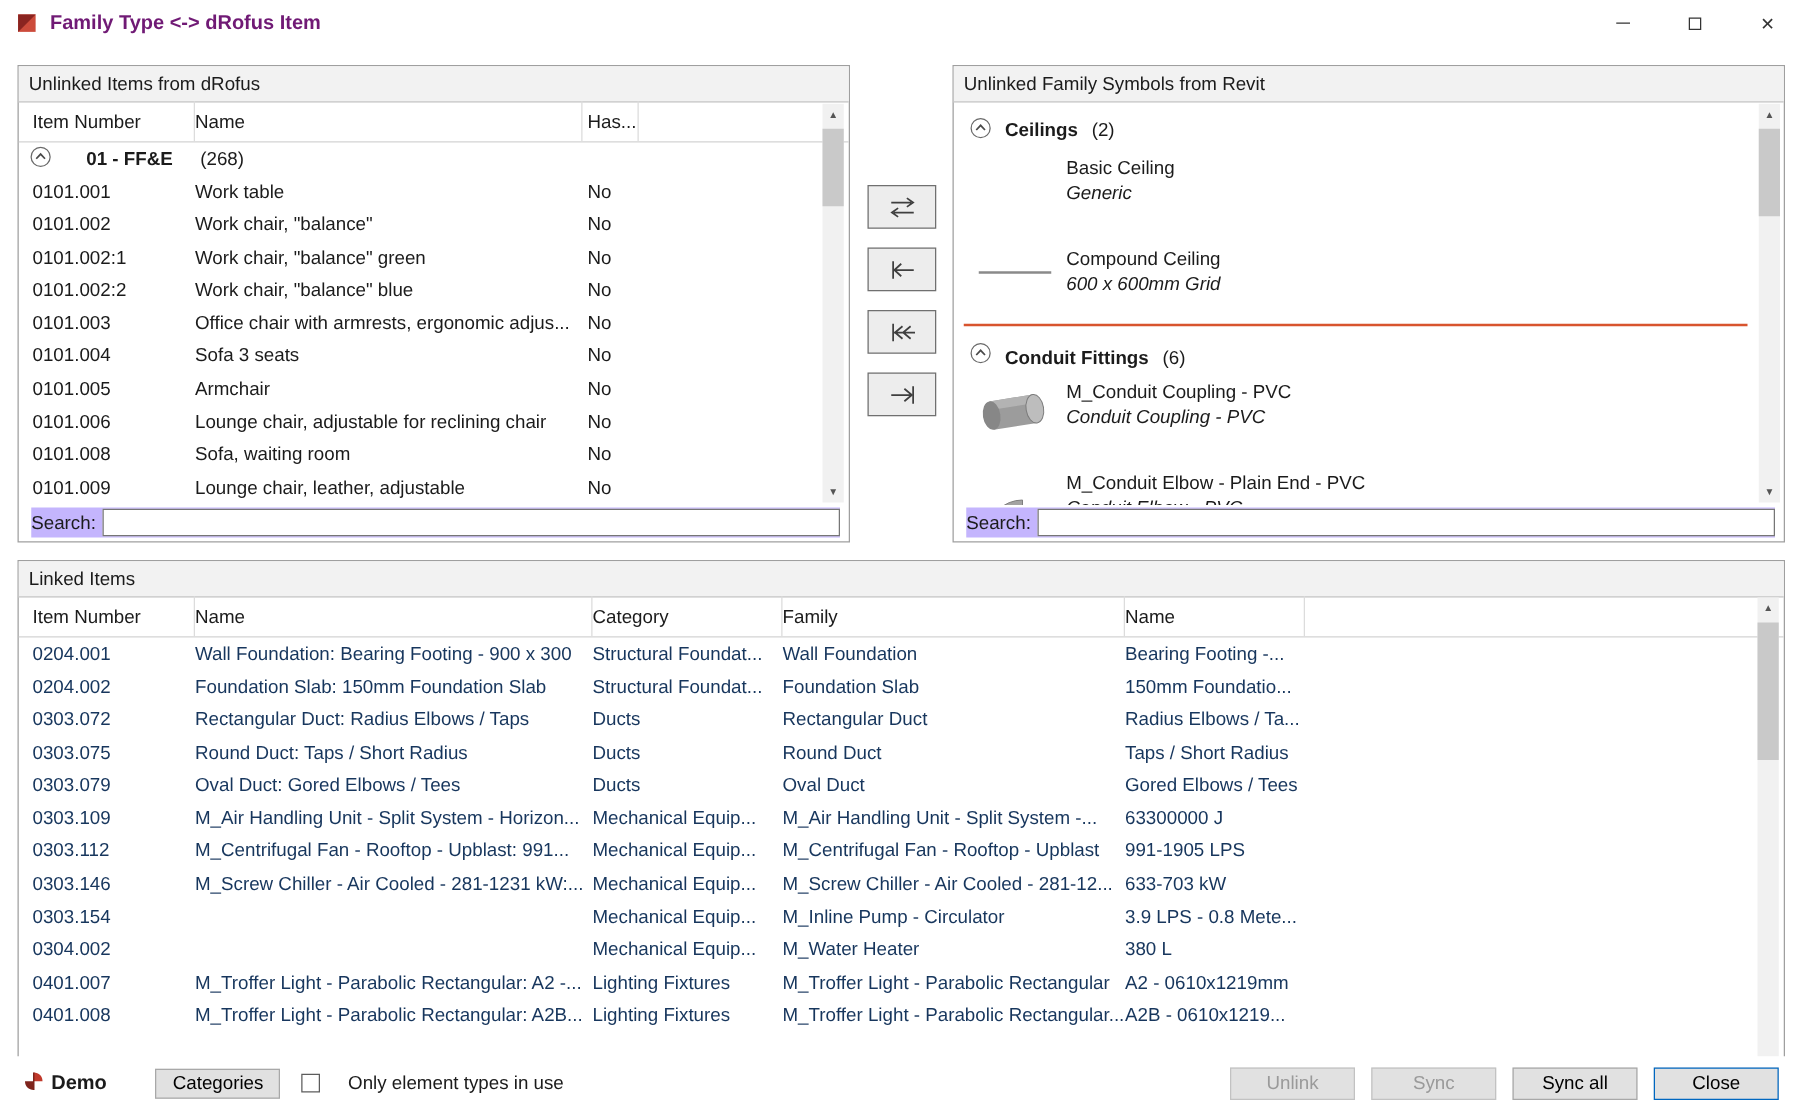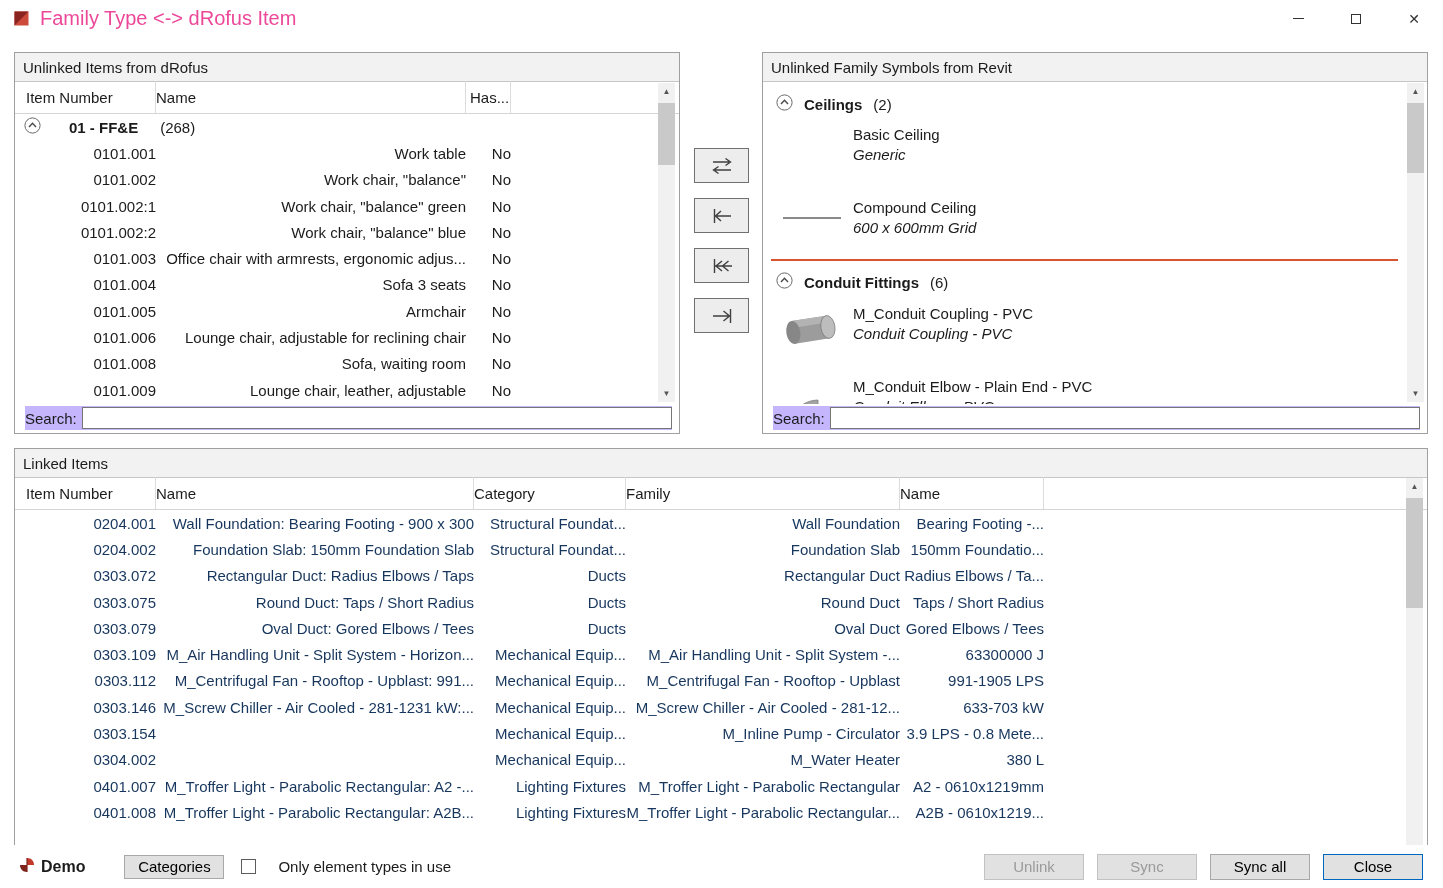--- a/index.html
+++ b/index.html
@@ -2,40 +2,40 @@
 <html style="--accent-separator: #d8542e; --link-navy: #17365d; --brand-red: #c0392b;"><head>
 <meta charset="utf-8">
 <style>
   html,body{margin:0;padding:0;background:#fff;}
   #app{position:relative;width:1443px;height:888px;background:#ffffff;overflow:hidden;
        font-family:"Liberation Sans","DejaVu Sans",sans-serif;font-size:15px;color:#1b1b1b;}
 
   
   .titlebar{position:absolute;top:0;left:0;right:0;height:37px;background:#ffffff;display:flex;align-items:center;}
   .titlebar .app-icon{margin-left:12px;display:flex;align-items:center;}
-  .titlebar .title{margin-left:9px;color:#ec4899;font-size:20px;}
+  .titlebar .title{margin-left:9px;color:#701a75;font-size:16px;font-weight:bold;}
   .win-controls{margin-left:auto;display:flex;height:100%;}
   .win-btn{width:58px;height:100%;border:none;background:transparent;display:flex;align-items:center;justify-content:center;cursor:default;padding:0;}
   .glyph-min{display:inline-block;width:11px;border-top:1px solid #333;}
   .glyph-max{display:inline-block;width:10px;height:10px;border:1px solid #333;box-sizing:border-box;}
   .glyph-close{font-size:14px;color:#333;line-height:1;}
 
   
   .panel{position:absolute;background:#fff;border:1px solid #9f9f9f;box-sizing:border-box;}
   .panel-header{height:28px;background:#f2f2f2;border-bottom:1px solid #c6c6c6;display:flex;align-items:center;padding-left:8px;color:#1b1b1b;}
   #panel-drofus{left:14px;top:52px;width:666px;height:382px;}
   #panel-revit{left:762px;top:52px;width:666px;height:382px;}
   #panel-linked{left:14px;top:448px;width:1414px;height:468px;}
 
   
   .colhead{position:absolute;top:28px;left:0;right:0;height:33px;display:grid;align-items:stretch;border-bottom:1px solid #d4d4d4;padding-left:11px;box-sizing:border-box;}
   .colhead .hcell{display:flex;align-items:center;border-right:1px solid #dcdcdc;overflow:hidden;white-space:nowrap;}
   .colhead .hcell:last-child{border-right:none;}
   .tbody{position:absolute;left:0;right:0;overflow:hidden;}
-  .trow{display:grid;height:26.3px;align-items:center;padding-left:11px;box-sizing:border-box;text-align:right;}
+  .trow{display:grid;height:26.3px;align-items:center;padding-left:11px;box-sizing:border-box;}
   .tcell{overflow:hidden;white-space:nowrap;}
 
   .lt-grid{grid-template-columns:130px 310px 45px 1fr;}
   .lt-grid .c-has{padding-left:4px;}
   #panel-drofus .tbody{top:61px;bottom:30px;}
 
   .bt-grid{grid-template-columns:130px 318px 152px 274px 144px 1fr;}
   #panel-linked .tbody{top:61px;bottom:27px;}
   #panel-linked .trow{color:#17365d;}
 
@@ -281,21 +281,21 @@
             <span class="thumb-line"></span>
           </span>
         <span class="rv-text">
           <div class="rv-name">Compound Ceiling</div>
           <div class="rv-type">600 x 600mm Grid</div>
         </span>
       </div>
 
       <div class="rv-sep" style="top:178px;"></div>
 
-      <div class="rv-group-header" style="top:188px;">
+      <div class="rv-group-header" style="top:188px;align-items:flex-end;">
         <span>
           <svg viewBox="0 0 17 17" width="17" height="17">
               <circle cx="8.5" cy="8.5" r="7.6" fill="#fff" stroke="#6a6a6a"></circle>
               <polyline points="5,10 8.5,6.3 12,10" fill="none" stroke="#4a4a4a" stroke-width="1.4"></polyline>
             </svg>
         </span>
         <span class="glabel">Conduit Fittings</span>
         <span>(6)</span>
       </div>
 

